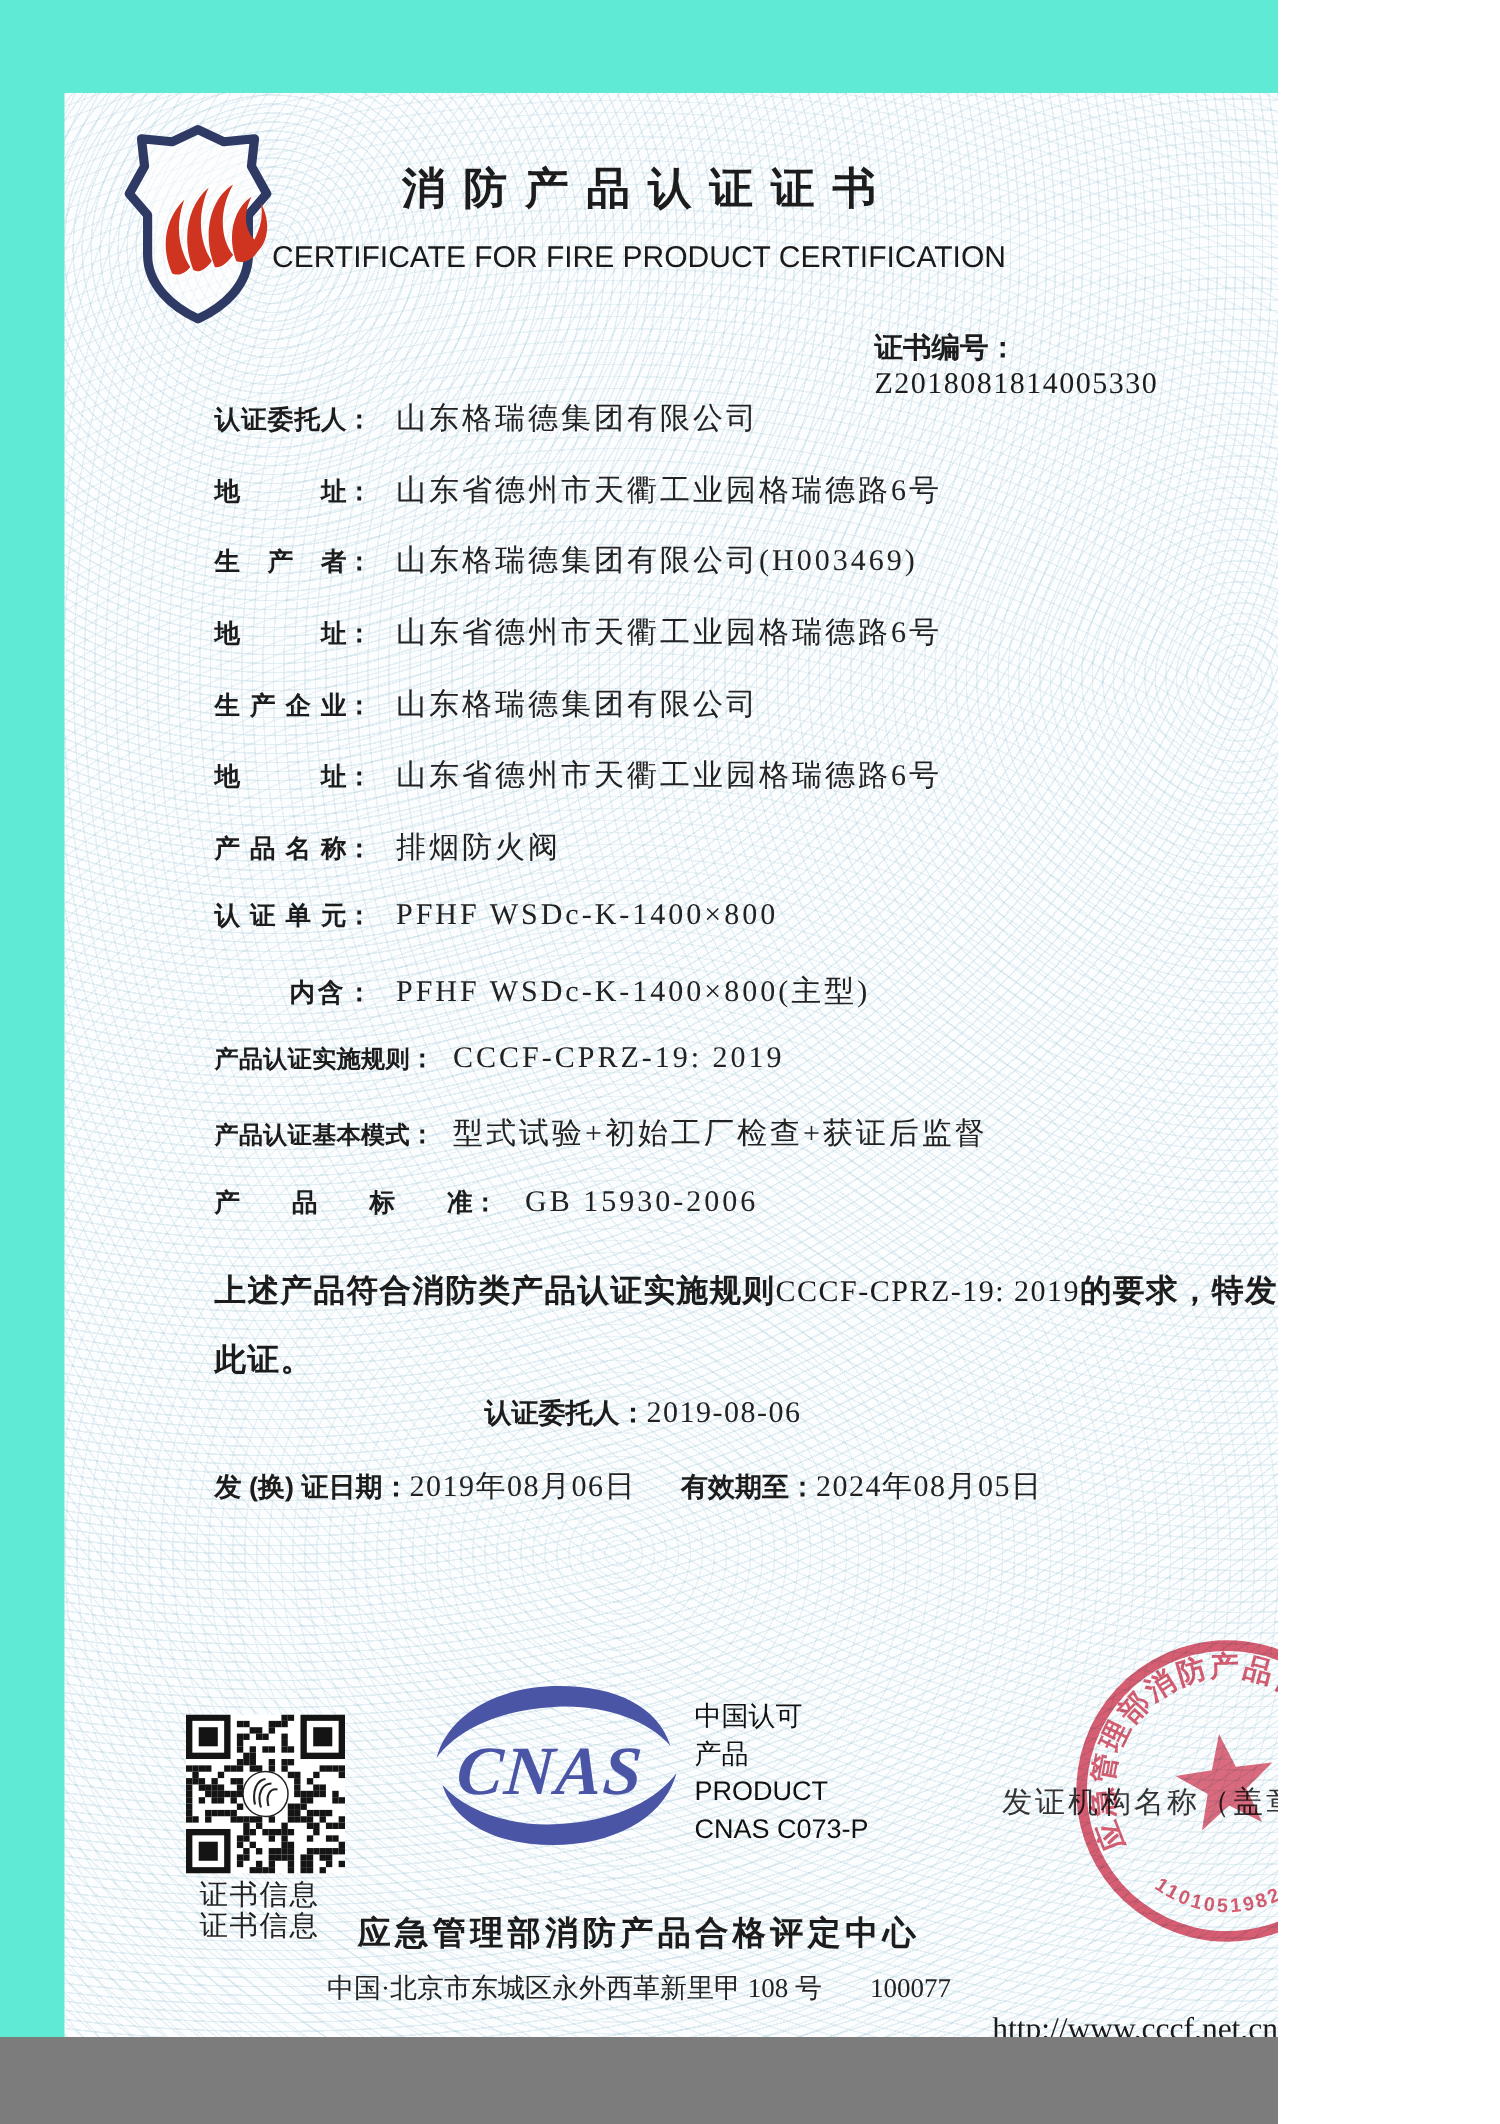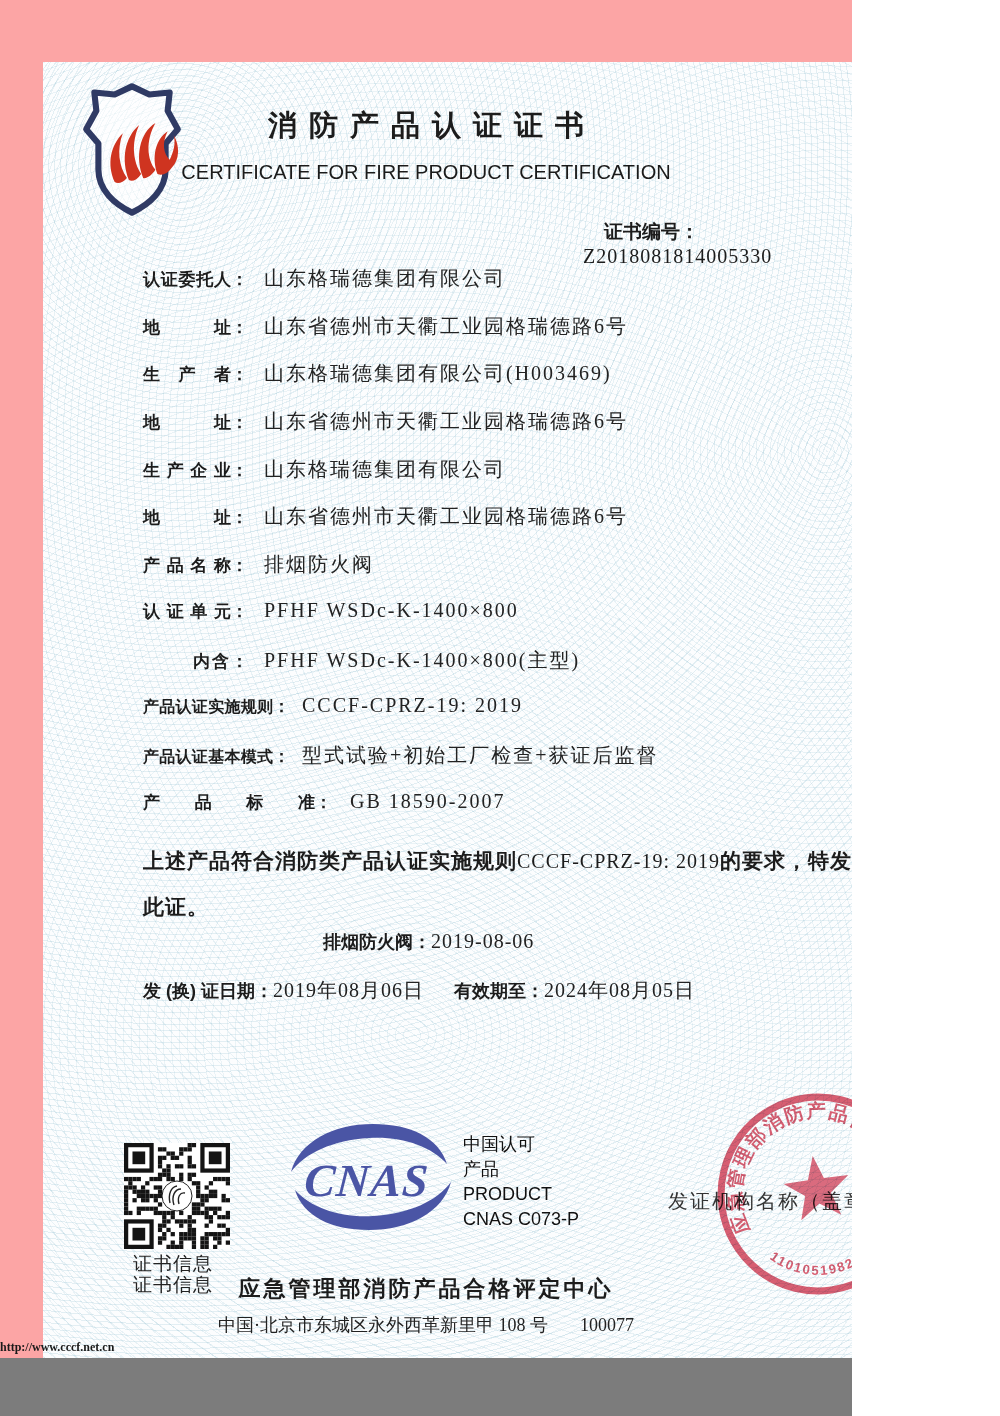--- a/index.html
+++ b/index.html
@@ -1,24 +1,24 @@
 <!DOCTYPE html>
 <html><head>
 <meta charset="utf-8">
 <style>
   html,body{margin:0;padding:0;background:#fff;}
-  .page{position:relative;width:852px;height:1416px;background:#fca5a5;overflow:hidden;
+  .page{position:relative;width:852px;height:1416px;background:#5eead4;overflow:hidden;
         font-family:"Liberation Sans",sans-serif;color:#1c1c1c;}
   .paper{position:absolute;left:43px;top:62px;width:922px;height:1298px;
     background:
       repeating-radial-gradient(circle at 15% 8%,  rgba(125,180,200,0.20) 0 1px, rgba(255,255,255,0) 1px 6px),
       repeating-radial-gradient(circle at 85% 30%, rgba(125,180,200,0.16) 0 1px, rgba(255,255,255,0) 1px 7px),
       repeating-radial-gradient(circle at 40% 75%, rgba(125,180,200,0.14) 0 1px, rgba(255,255,255,0) 1px 8px),
       #fcfdfe;}
-  .hei{font-family:"Liberation Sans",sans-serif;font-weight:bold;margin-left:21px;}
+  .hei{font-family:"Liberation Sans",sans-serif;font-weight:bold;}
 
   .logo{position:absolute;left:76px;top:80px;}
   .title{position:absolute;left:0;right:0;top:106px;text-align:center;
          font-size:29px;font-weight:bold;letter-spacing:12px;text-indent:12px;}
   .subtitle{position:absolute;left:0;right:0;top:161px;text-align:center;
             font-size:20px;font-weight:400;color:#1a1a1a;}
   .certno{position:absolute;left:583px;top:219px;font-size:19px;}
   .certno .num{font-family:"Liberation Serif",serif;font-size:20px;letter-spacing:1px;}
 
   .fields{position:absolute;left:143px;top:265px;width:740px;}
@@ -51,22 +51,22 @@
   .cnas-logo{position:absolute;left:281px;top:1120px;}
   .cnas-text{position:absolute;left:463px;top:1132px;font-size:18px;line-height:25px;color:#111;}
   .sign-label{position:absolute;left:668px;top:1188px;font-family:"Liberation Serif",serif;
               font-size:20px;letter-spacing:2px;color:#333;white-space:nowrap;}
   .seal{position:absolute;left:712px;top:1088px;opacity:.88;mix-blend-mode:multiply;}
   .issuer-name{position:absolute;left:0;right:0;top:1274px;text-align:center;
                font-size:22px;font-weight:bold;letter-spacing:3px;}
   .issuer-addr{position:absolute;left:0;right:0;top:1313px;text-align:center;
                font-family:"Liberation Serif",serif;font-size:18px;color:#222;}
   .issuer-addr .pc{margin-left:32px;}
-  .issuer-url{position:absolute;left:0;right:0;top:1340px;text-align:left;
-              font-family:"Liberation Serif",serif;font-size:12px;color:#1a1a1a;font-weight:bold;}
+  .issuer-url{position:absolute;left:0;right:0;top:1340px;text-align:right;
+              font-family:"Liberation Serif",serif;font-size:21px;color:#1a1a1a;}
   .scanbar{position:absolute;left:0;top:1358px;width:1000px;height:58px;background:#7c7c7c;}
 </style>
 </head>
 <body>
 
 <div class="page">
   <div class="paper"></div>
 
   <svg class="logo" width="112" height="138" viewBox="0 0 110 135">
     <path d="M55,6 L72,14 L92,12 L90,30 L100,48 L88,62 L88,88 C88,108 72,122 55,130 C38,122 22,108 22,88 L22,62 L10,48 L20,30 L18,12 L38,14 Z" fill="rgba(255,255,255,0.55)" stroke="#2f3a64" stroke-width="6" stroke-linejoin="round"></path>
@@ -88,30 +88,30 @@
     <div class="frow"><span class="rlabel">地址</span><span class="rcolon">：</span><span class="rvalue">山东省德州市天衢工业园格瑞德路6号</span></div>
     <div class="frow"><span class="rlabel">生产者</span><span class="rcolon">：</span><span class="rvalue">山东格瑞德集团有限公司(H003469)</span></div>
     <div class="frow"><span class="rlabel">地址</span><span class="rcolon">：</span><span class="rvalue">山东省德州市天衢工业园格瑞德路6号</span></div>
     <div class="frow"><span class="rlabel">生产企业</span><span class="rcolon">：</span><span class="rvalue">山东格瑞德集团有限公司</span></div>
     <div class="frow"><span class="rlabel">地址</span><span class="rcolon">：</span><span class="rvalue">山东省德州市天衢工业园格瑞德路6号</span></div>
     <div class="frow"><span class="rlabel">产品名称</span><span class="rcolon">：</span><span class="rvalue">排烟防火阀</span></div>
     <div class="frow"><span class="rlabel">认证单元</span><span class="rcolon">：</span><span class="rvalue">PFHF WSDc-K-1400×800</span></div>
     <div class="frow indent"><span class="rlabel">内含</span><span class="rcolon">：</span><span class="rvalue">PFHF WSDc-K-1400×800(主型)</span></div>
     <div class="frow wide"><span class="rlabel">产品认证实施规则</span><span class="rcolon">：</span><span class="rvalue">CCCF-CPRZ-19: 2019</span></div>
     <div class="frow wide"><span class="rlabel">产品认证基本模式</span><span class="rcolon">：</span><span class="rvalue">型式试验+初始工厂检查+获证后监督</span></div>
-    <div class="frow spread"><span class="rlabel">产品标准</span><span class="rcolon">：</span><span class="rvalue">GB 18590-2007</span></div>
+    <div class="frow spread"><span class="rlabel">产品标准</span><span class="rcolon">：</span><span class="rvalue">GB 15930-2006</span></div>
   </div>
 
   <div class="statement">
     <div><span>上述产品符合消防类产品认证实施规则</span><span class="lat">CCCF-CPRZ-19: 2019</span><span>的要求，特发</span></div>
     <div>此证。</div>
   </div>
 
   <div class="first-issue">
-    <span class="dlabel">排烟防火阀：</span><span class="dvalue">2019-08-06</span>
+    <span class="dlabel">认证委托人：</span><span class="dvalue">2019-08-06</span>
   </div>
 
   <div class="issue-row">
     <span class="dlabel">发 (换) 证日期：</span><span class="dvalue">2019年08月06日</span><span class="gap28"></span><span class="dlabel">有效期至：</span><span class="dvalue">2024年08月05日</span>
   </div>
 
 
   <svg class="qr" width="106" height="106" viewBox="0 0 106 106">
     <rect x="0" y="0" width="106" height="106" fill="#fff"></rect>
     <g id="qr-modules" fill="#141414">

